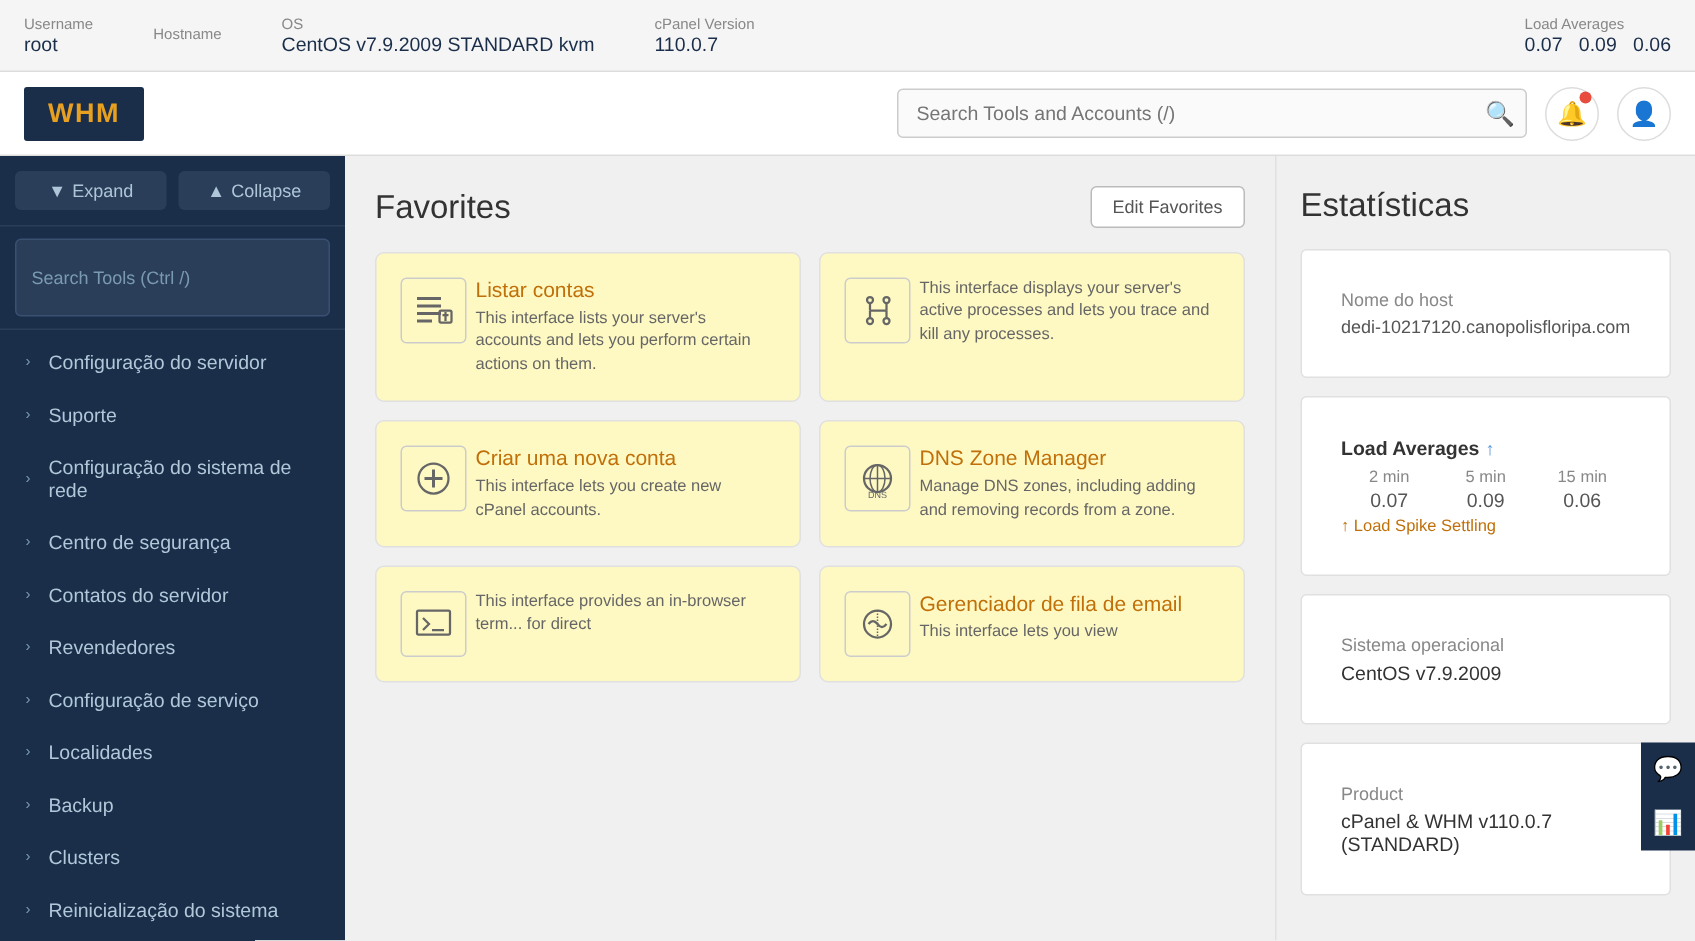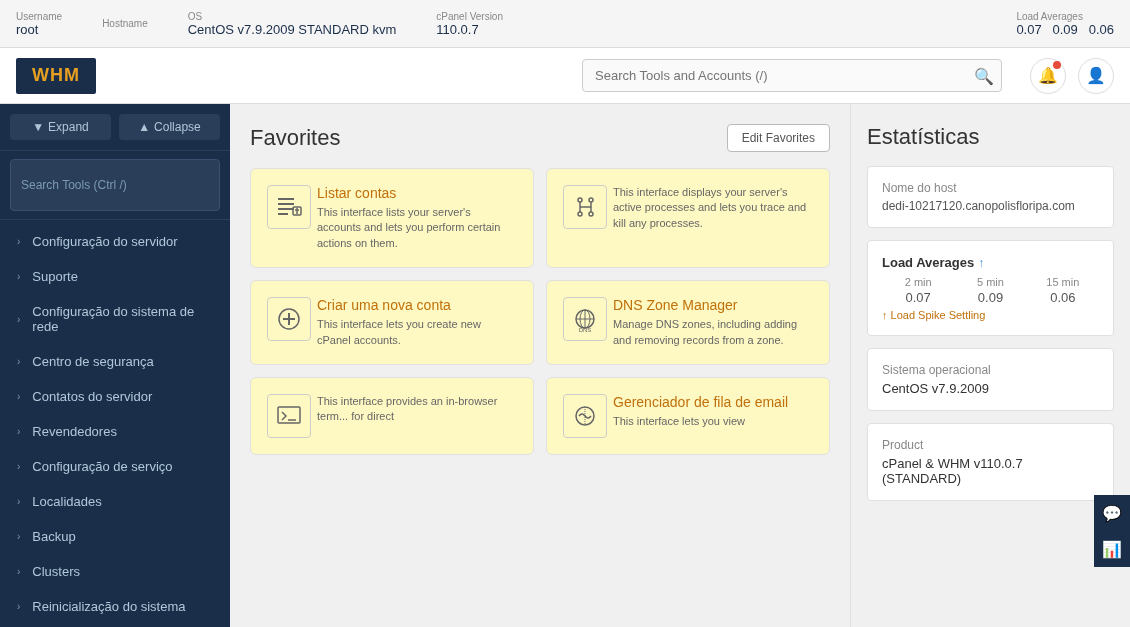--- a/index.html
+++ b/index.html
@@ -42,21 +42,21 @@
       color: #e8a020;
       font-weight: 900;
       font-size: 18px;
       letter-spacing: 1px;
       margin-right: 8px;
     }
     .header-spacer { flex: 1; }
     .search-bar {
       flex: 1;
       max-width: 420px;
-      margin: 0 28px;
+      margin: 0 12px;
       position: relative;
     }
     .search-bar input {
       width: 100%;
       padding: 8px 36px 8px 12px;
       border: 1px solid #ccc;
       border-radius: 4px;
       font-size: 13px;
       outline: none;
       background: #fafafa;
@@ -270,21 +270,21 @@
     .stats-title {
       font-size: 22px;
       color: #333;
       font-weight: 400;
       margin-bottom: 16px;
     }
     .stats-card {
       background: #fff;
       border: 1px solid #e0e0e0;
       border-radius: 4px;
-      padding: 14px;
+      padding: 26px;
       margin-bottom: 12px;
     }
     .stats-label {
       font-size: 12px;
       color: #888;
       margin-bottom: 4px;
       font-weight: 500;
     }
     .stats-value {
       font-size: 13px;

